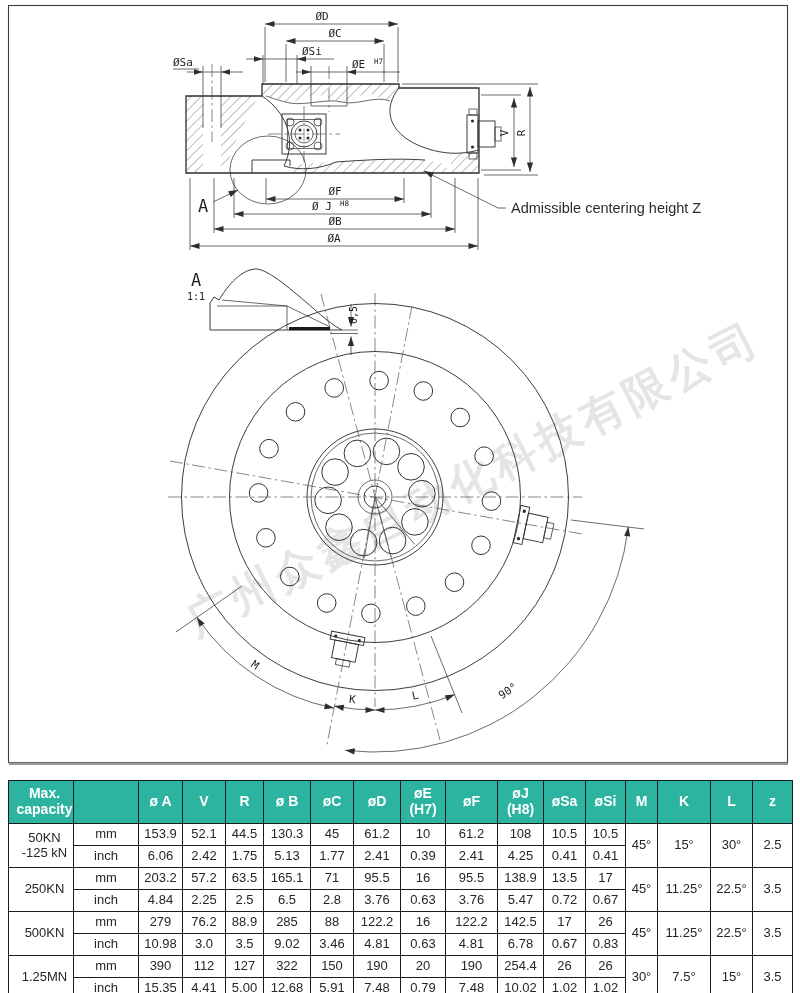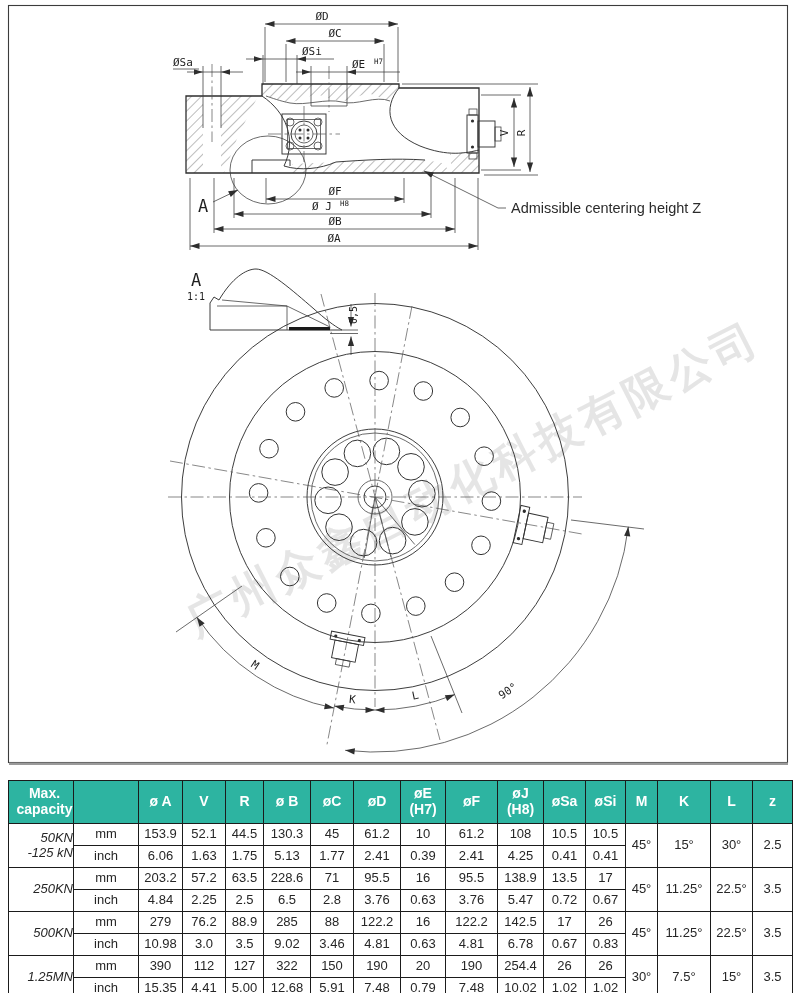--- a/index.html
+++ b/index.html
@@ -19,21 +19,21 @@
   .wm{font:bold 44px "Liberation Sans",sans-serif;fill:#d5d5d5;opacity:.6;letter-spacing:5px;}
   .hole{fill:none;stroke:#333;stroke-width:1;}
   .arrow{fill:#2e2e2e;stroke:none;}
   #spec-table{position:absolute;left:8px;top:780px;width:784px;border-collapse:collapse;
     table-layout:fixed;font:13px "Liberation Sans",sans-serif;color:#262626;}
   #spec-table th,#spec-table td{border:1px solid #1b1b1b;text-align:center;padding:0;
     line-height:1.12;height:21px;overflow:hidden;}
   #spec-table thead th{background:var(--accent,#2db4a1);color:#fff;font-weight:bold;
     height:42px;font-size:14px;}
   #spec-table th.cap{text-align:center;padding-left:7px;font-size:14px;}
-  #spec-table td.cap{text-align:right;padding-left:7px;font-style:italic;}
+  #spec-table td.cap{text-align:center;padding-left:7px;}
 </style>
 </head>
 <body>
 
 <div class="page">
   <div class="figure">
     <svg width="800" height="770" viewBox="0 0 800 770">
       <defs>
         <pattern id="h" width="7" height="7" patternUnits="userSpaceOnUse" patternTransform="rotate(45)">
           <line x1="0" y1="0" x2="0" y2="7" stroke="#5a5a5a" stroke-width="0.8"></line>
@@ -365,40 +365,40 @@
           <td>10.5</td>
           <td>10.5</td>
           <td rowspan="2">45°</td>
           <td rowspan="2">15°</td>
           <td rowspan="2">30°</td>
           <td rowspan="2">2.5</td>
         </tr>
         <tr>
           <td>inch</td>
           <td>6.06</td>
-          <td>1.63</td>
+          <td>2.42</td>
           <td>1.75</td>
           <td>5.13</td>
           <td>1.77</td>
           <td>2.41</td>
           <td>0.39</td>
           <td>2.41</td>
           <td>4.25</td>
           <td>0.41</td>
           <td>0.41</td>
         </tr>
         <tr>
           <td rowspan="2" class="cap">
             <div>250KN</div>
           </td>
           <td>mm</td>
           <td>203.2</td>
           <td>57.2</td>
           <td>63.5</td>
-          <td>228.6</td>
+          <td>165.1</td>
           <td>71</td>
           <td>95.5</td>
           <td>16</td>
           <td>95.5</td>
           <td>138.9</td>
           <td>13.5</td>
           <td>17</td>
           <td rowspan="2">45°</td>
           <td rowspan="2">11.25°</td>
           <td rowspan="2">22.5°</td>

